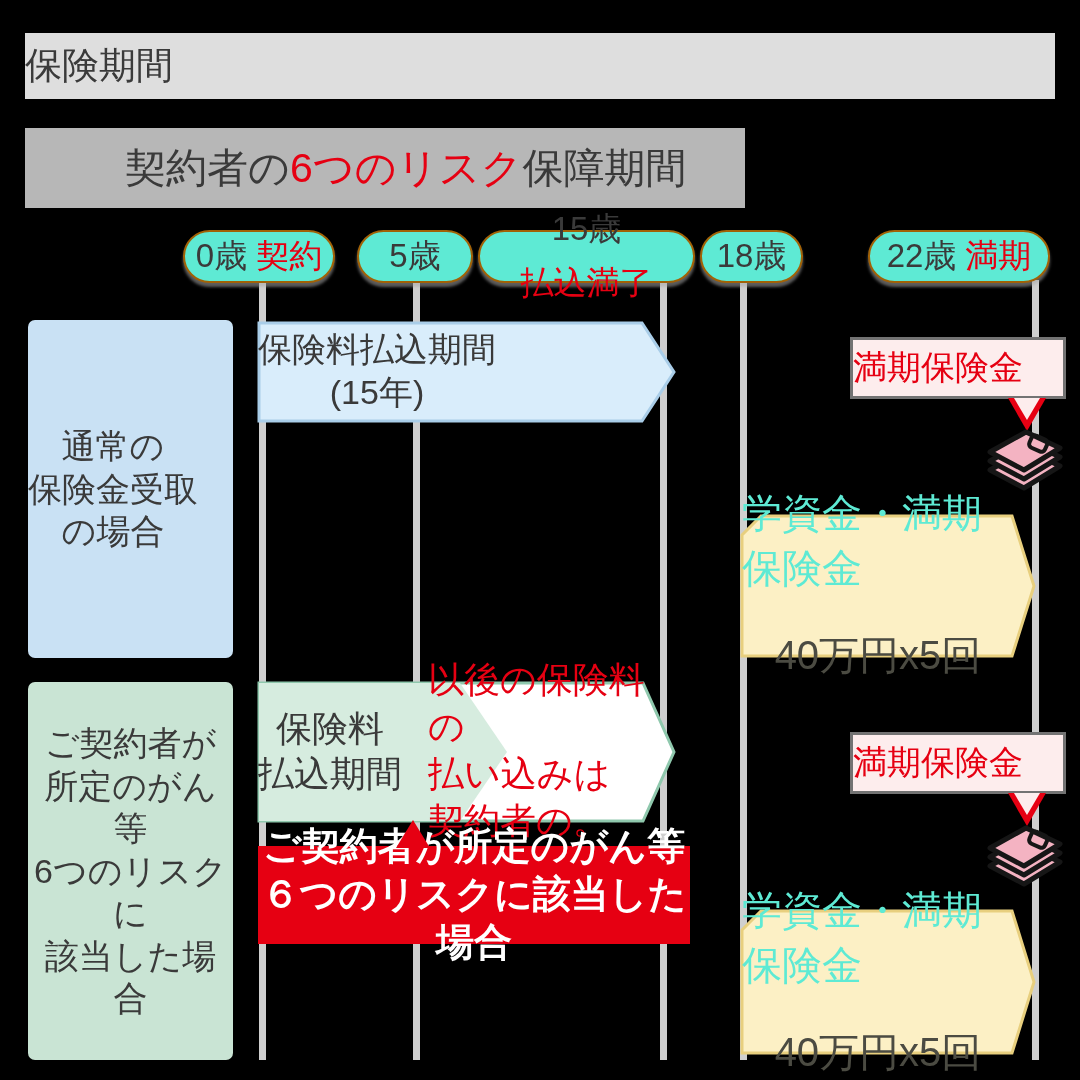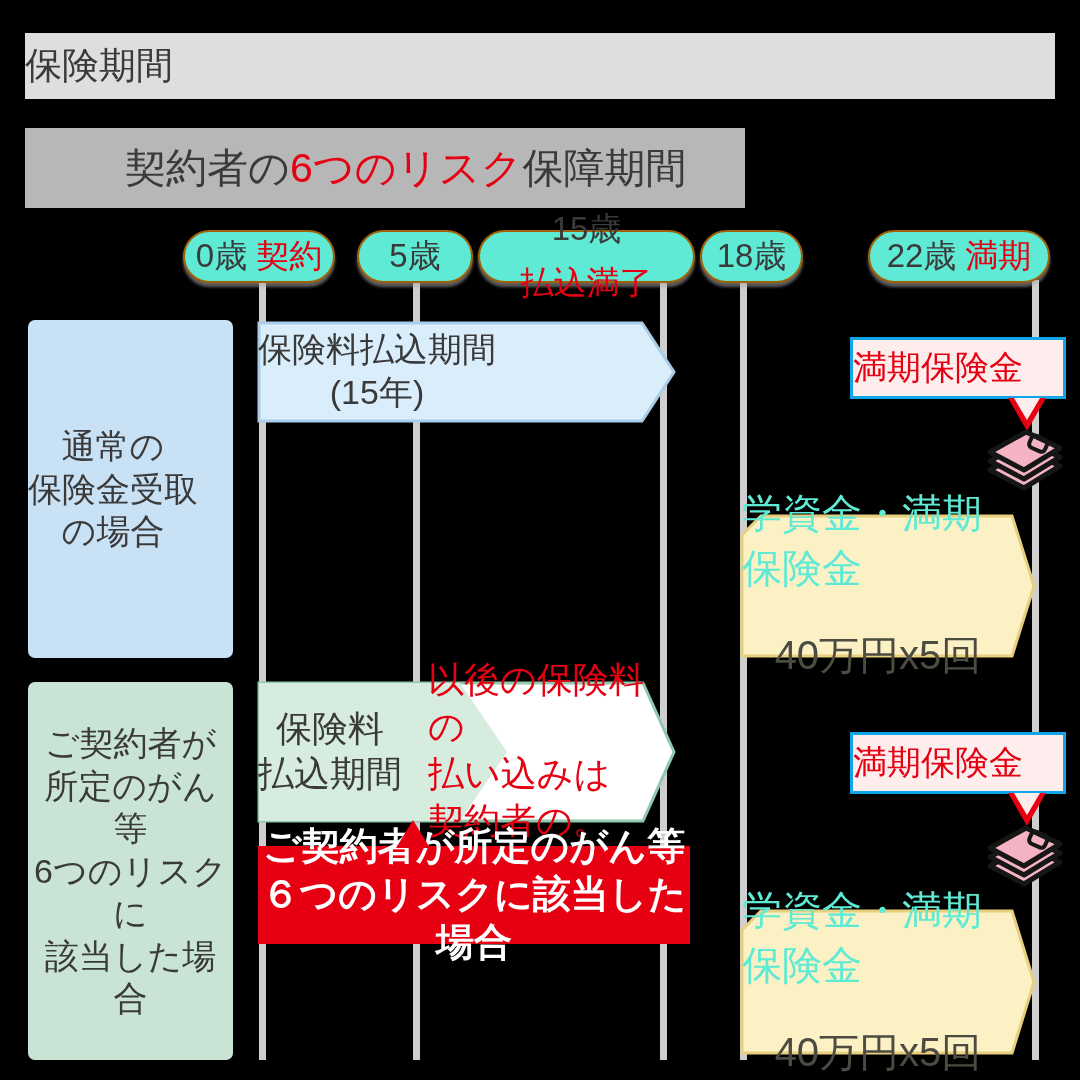--- a/index.html
+++ b/index.html
@@ -38,21 +38,21 @@
   .blue-arrow-text{left:258px;top:322px;width:385px;height:97px;font-size:34px;line-height:1.25;}
   .green-arrow-text{left:258px;top:682px;width:200px;height:138px;font-size:36px;line-height:1.25;}
   .waiver-note{left:428px;top:682px;width:225px;height:138px;display:flex;flex-direction:column;
                justify-content:center;font-size:36px;line-height:1.3;color:#e60012;text-align:left;}
 
   .red-tri{left:396px;top:820px;width:0;height:0;border-left:17px solid transparent;
            border-right:17px solid transparent;border-bottom:28px solid #e60012;z-index:4;}
   .red-banner{left:258px;top:846px;width:432px;height:98px;background:#e60012;color:#ffffff;
               font-weight:bold;font-size:38px;line-height:1.26;z-index:3;}
 
-  .maturity-box{left:850px;width:216px;height:62px;background:#fdeded;border:3px solid #0ea5e9;
+  .maturity-box{left:850px;width:216px;height:62px;background:#fdeded;border:3px solid #737373;
                 box-sizing:border-box;color:#e60012;font-size:34px;z-index:4;}
   .mat1{top:337px;} .mat2{top:732px;}
   .tail-outer{left:1008px;width:0;height:0;border-left:19px solid transparent;
               border-right:19px solid transparent;border-top:33px solid #e60012;z-index:4;}
   .tail-inner{left:1014px;width:0;height:0;border-left:13px solid transparent;
               border-right:13px solid transparent;border-top:22px solid #fdeded;z-index:5;}
   .tail1{top:398px;} .tail2{top:793px;}
 
   .money{width:88px;height:74px;left:980px;z-index:4;}
   .money1{top:426px;} .money2{top:822px;}

